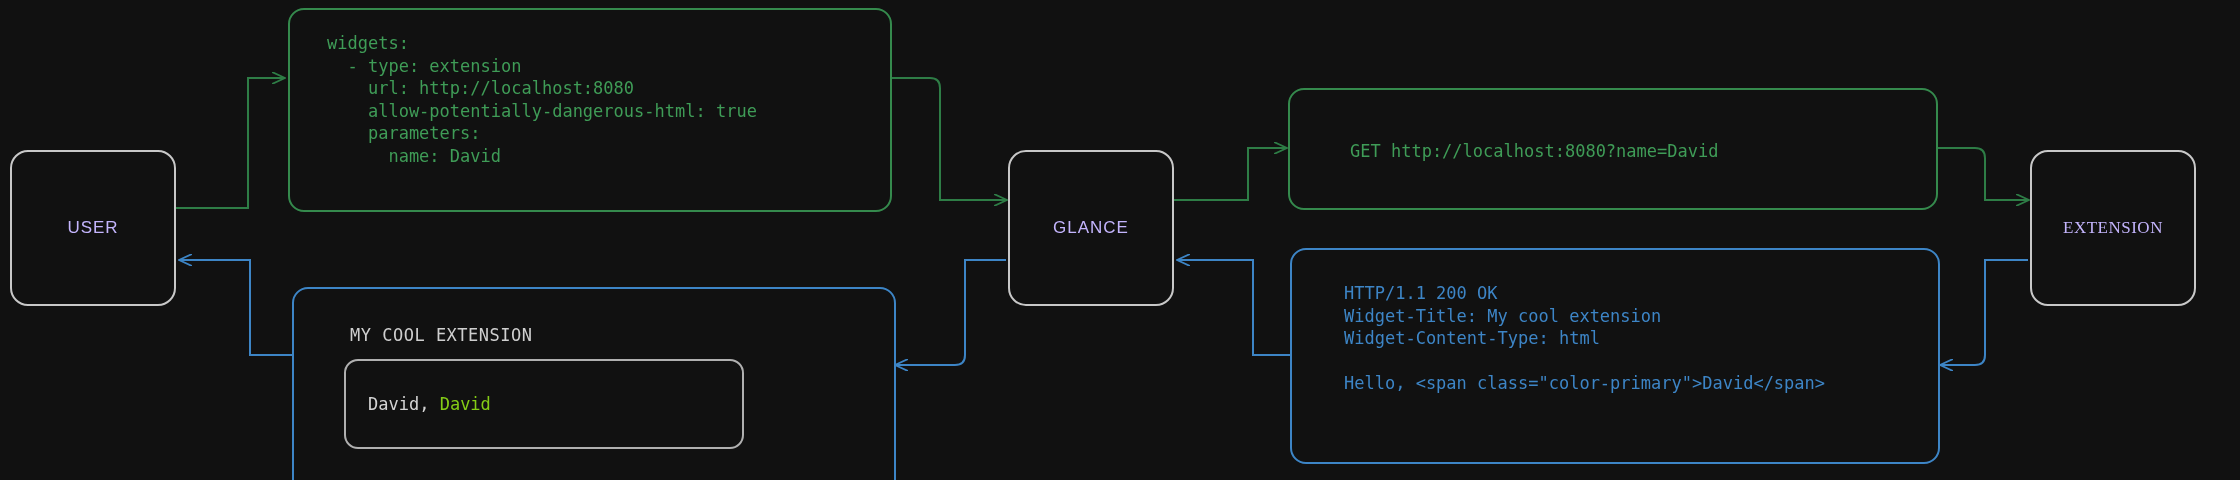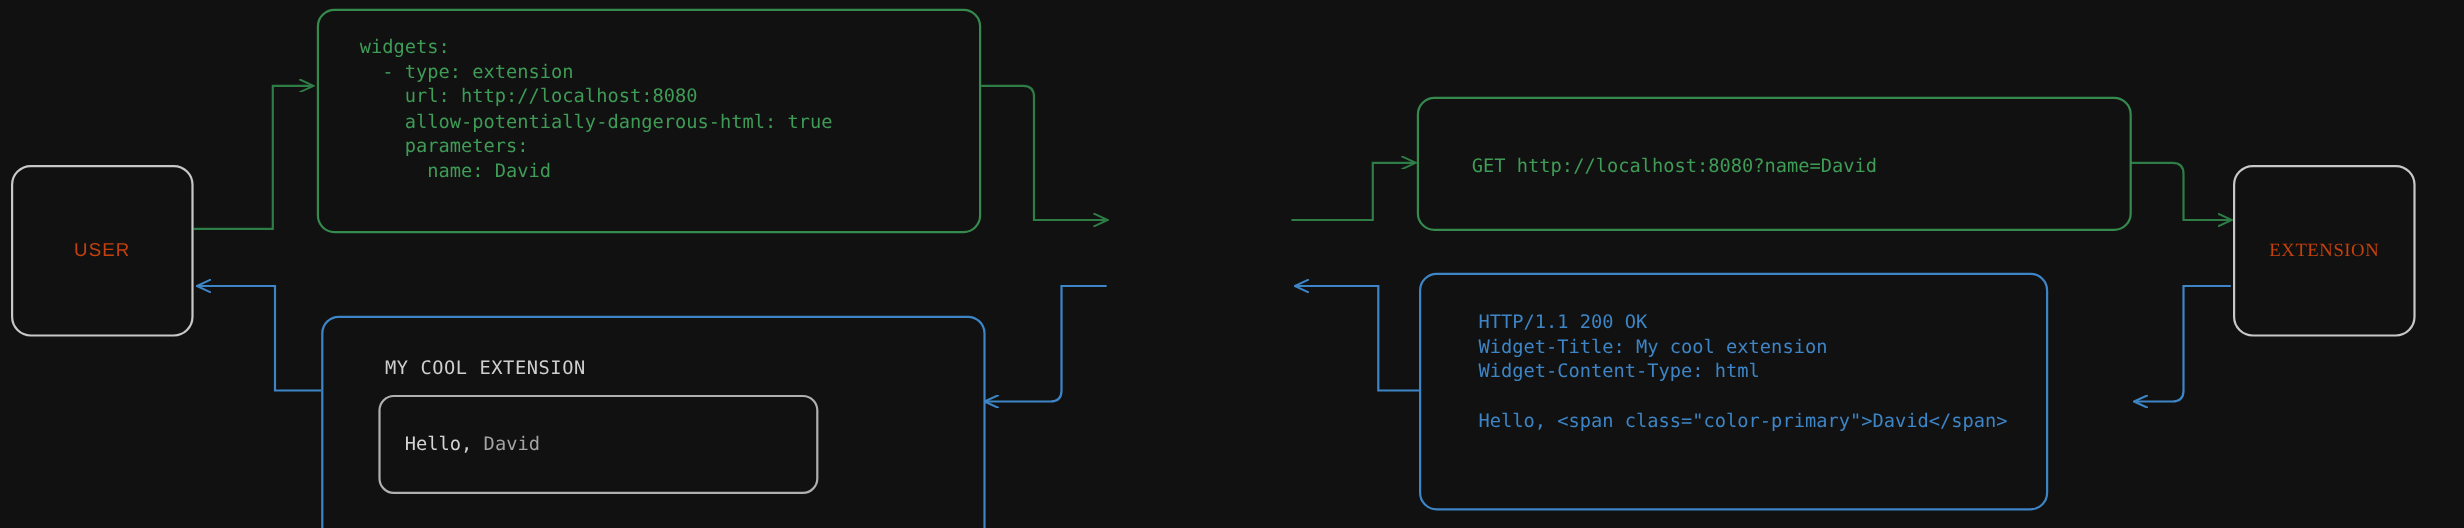--- a/index.html
+++ b/index.html
@@ -28,21 +28,21 @@
     position: absolute;
     border: 2px solid #c8c8c8;
     border-radius: 18px;
     background: #111111;
     display: flex;
     align-items: center;
     justify-content: center;
     box-sizing: border-box;
   }
   .node-label {
-    color: #c2410c;
+    color: #c4b5fd;
     font-size: 17px;
     letter-spacing: 0.5px;
     white-space: nowrap;
   }
   .node-label.sans {
     font-family: "Liberation Sans", sans-serif;
     letter-spacing: 1px;
   }
   .node-label.mono {
     font-family: Liberation Serif, serif;
@@ -86,21 +86,21 @@
     box-sizing: border-box;
     display: flex;
     align-items: center;
   }
   .widget-text {
     font-family: "DejaVu Sans Mono", monospace;
     font-size: 17px;
     color: #d4d4d4;
     white-space: pre;
   }
-  .accent-name { color: #a3a3a3; }
+  .accent-name { color: #84cc16; }
 </style>
 </head>
 <body>
 
 <div id="stage">
 
   <svg id="wires" viewBox="0 0 2240 480">
     <defs>
       <marker id="arrowGreen" markerWidth="14" markerHeight="12" refX="12" refY="6" orient="auto" markerUnits="userSpaceOnUse">
         <path d="M0,0 L13,6 L0,12" fill="none" stroke="#2e7d46" stroke-width="1.8"></path>
@@ -127,46 +127,49 @@
       <path stroke="#3d85c6" d="M1006,260 H965 V355 Q965,365 955,365 H896" marker-end="url(#arrowBlue)"></path>
 
       <path stroke="#3d85c6" d="M292,355 H250 V260 H180" marker-end="url(#arrowBlue)"></path>
     </g>
   </svg>
 
   <div class="node" style="left:10px; top:150px; width:166px; height:156px;">
     <span class="node-label sans">USER</span>
   </div>
 
+  <div class="node" style="left:1008px; top:150px; width:166px; height:156px;">
+    <span class="node-label sans">GLANCE</span>
+  </div>
 
   <div class="node" style="left:2030px; top:150px; width:166px; height:156px;">
     <span class="node-label mono">EXTENSION</span>
   </div>
 
   <div class="msgbox green" style="left:288px; top:8px; width:604px; height:204px;">
     <pre class="code green" style="position:absolute; left:37px; top:22px;">widgets:
   - type: extension
     url: http://localhost:8080
     allow-potentially-dangerous-html: true
     parameters:
       name: David</pre>
   </div>
 
   <div class="msgbox blue" style="left:292px; top:248px; width:604px; height:226px;margin-top:39px;">
     <div class="widget-title" style="position:absolute; left:56px; top:36px;">MY COOL EXTENSION</div>
     <div class="widget-body" style="position:absolute; left:50px; top:70px; width:400px; height:90px;">
-      <span class="widget-text" style="padding-left:22px;"><span>Hello, </span><span class="accent-name">David</span></span>
+      <span class="widget-text" style="padding-left:22px;"><span>David, </span><span class="accent-name">David</span></span>
     </div>
   </div>
 
   <div class="msgbox green" style="left:1288px; top:88px; width:650px; height:122px;">
-    <pre class="code green" style="position:absolute; left:48px; top:50px;">GET http://localhost:8080?name=David</pre>
+    <pre class="code green" style="position:absolute; left:60px; top:50px;">GET http://localhost:8080?name=David</pre>
   </div>
 
-  <div class="msgbox blue" style="left:1290px; top:248px; width:572px; height:216px;">
+  <div class="msgbox blue" style="left:1290px; top:248px; width:650px; height:216px;">
     <pre class="code blue" style="position:absolute; left:52px; top:32px;">HTTP/1.1 200 OK
 Widget-Title: My cool extension
 Widget-Content-Type: html
 
 Hello, &lt;span class="color-primary"&gt;David&lt;/span&gt;</pre>
   </div>
 
 </div>
 
 </body></html>

